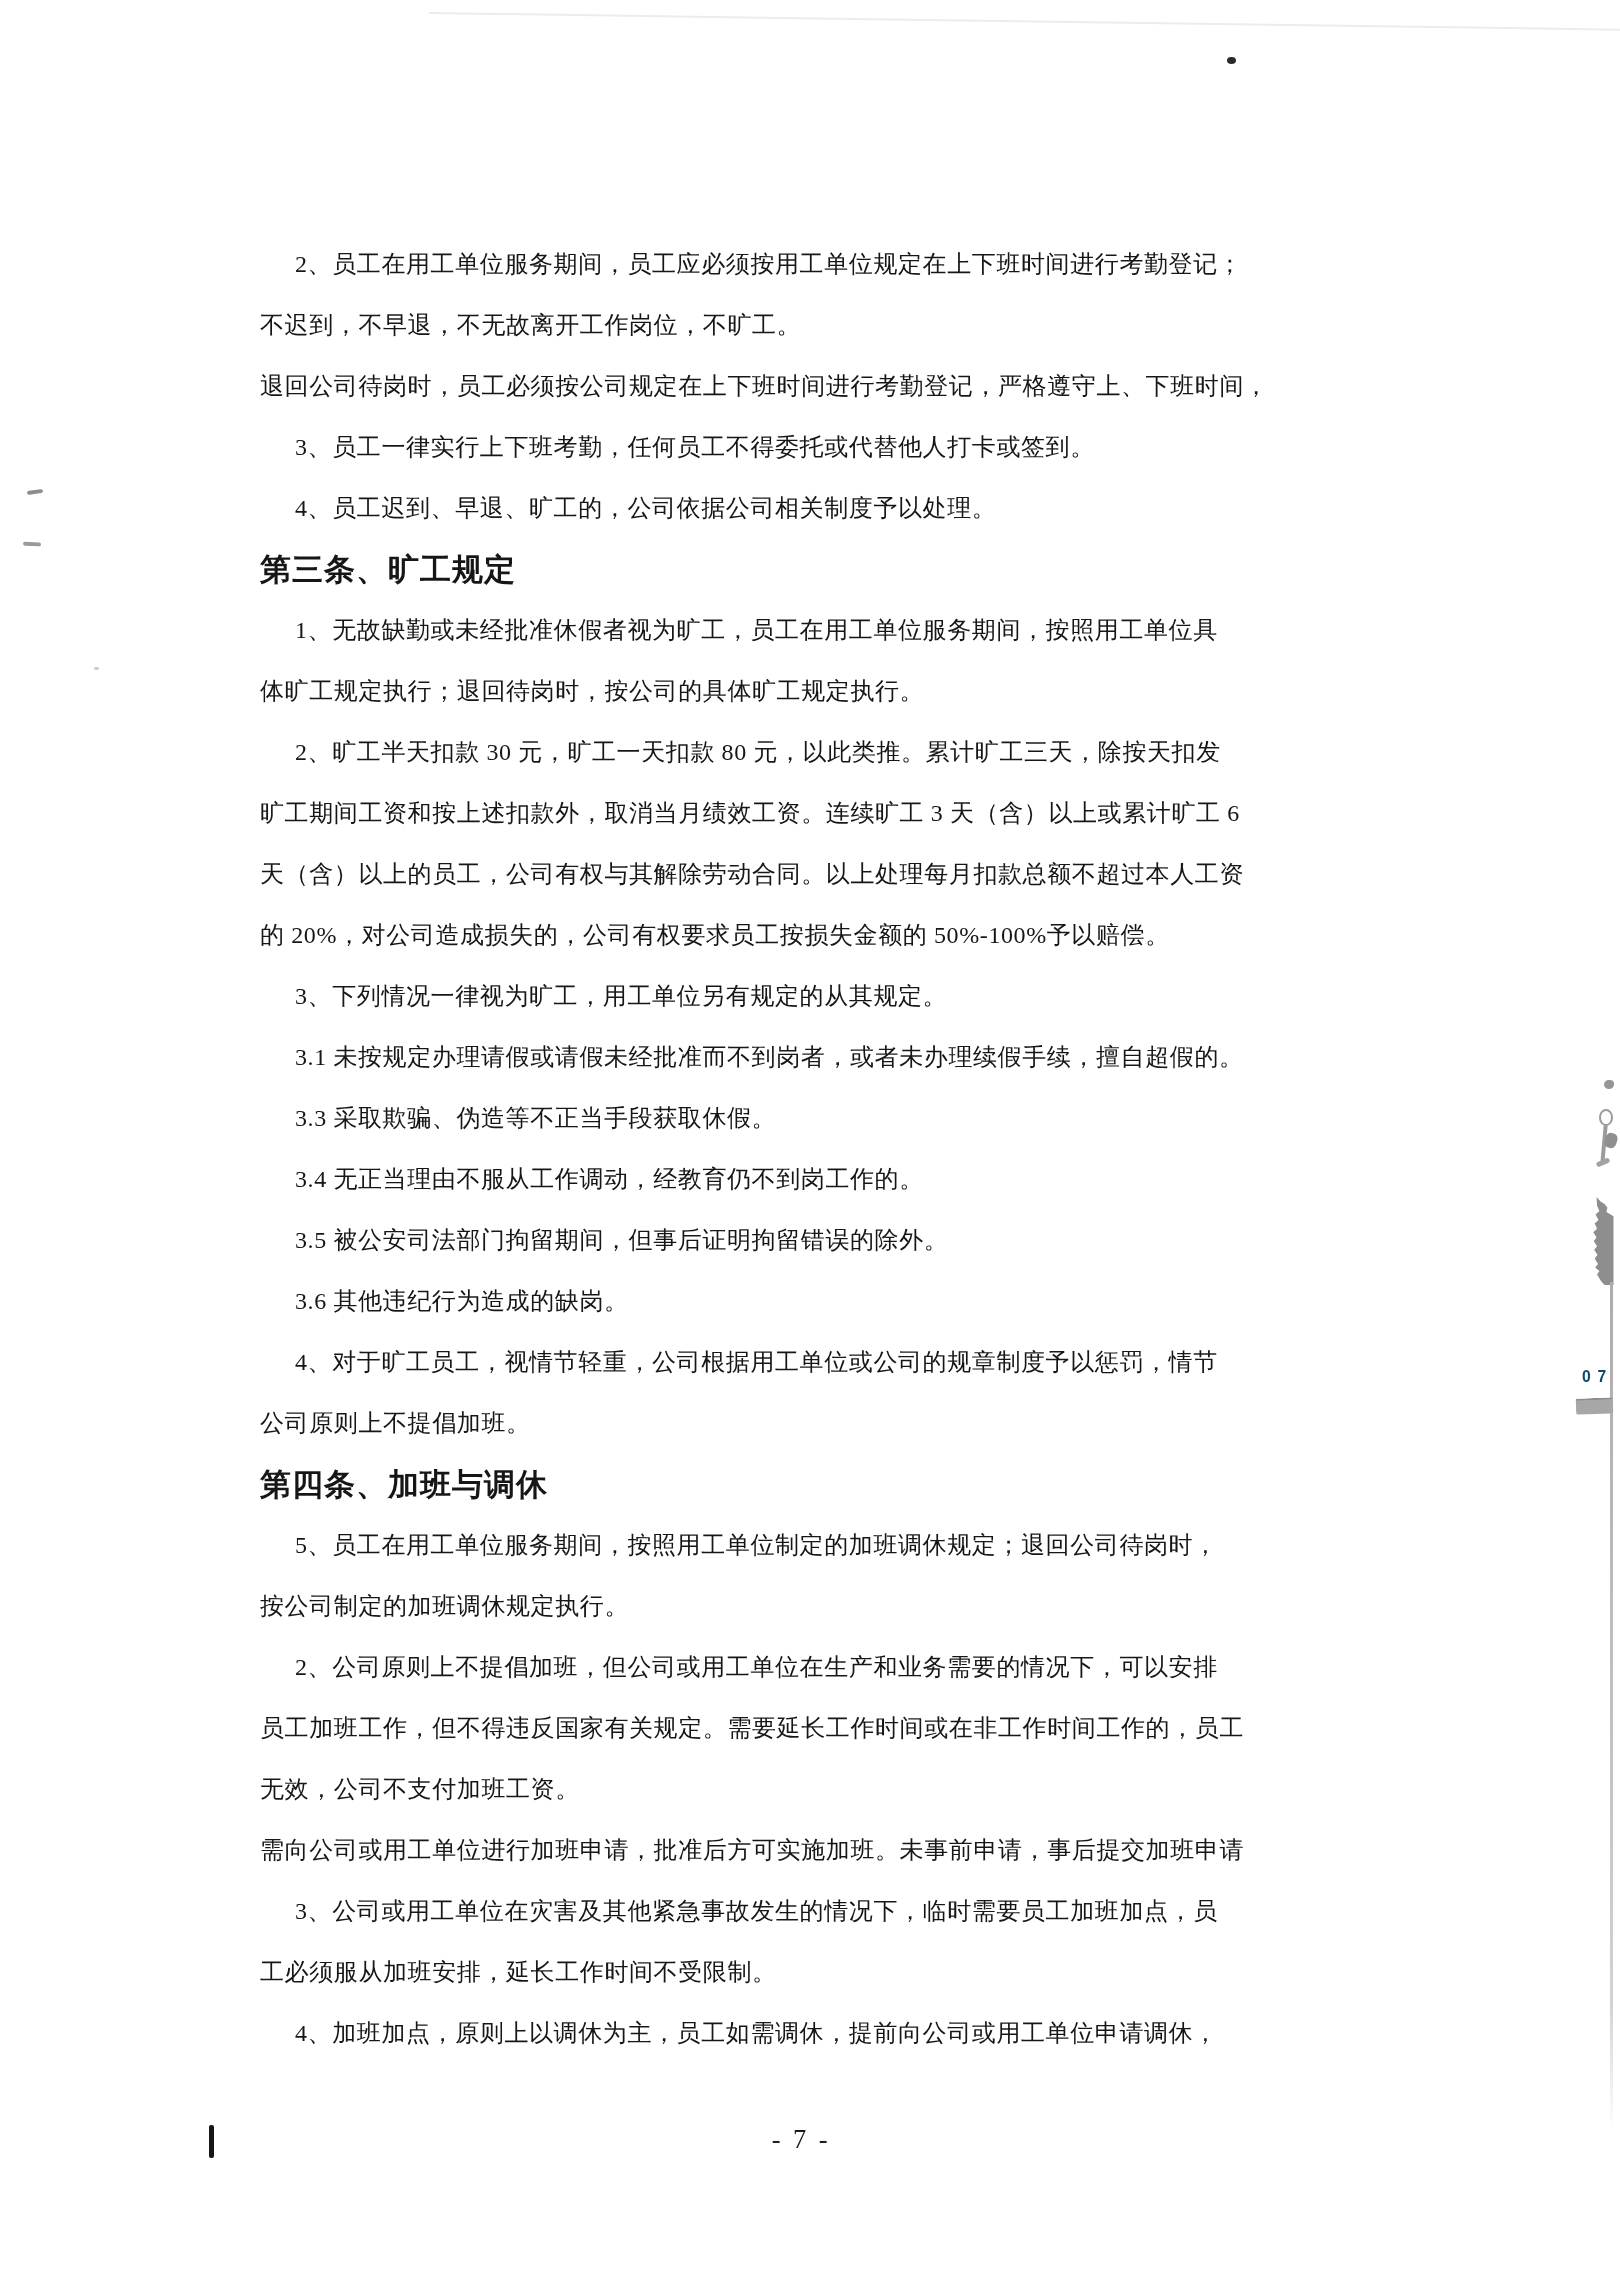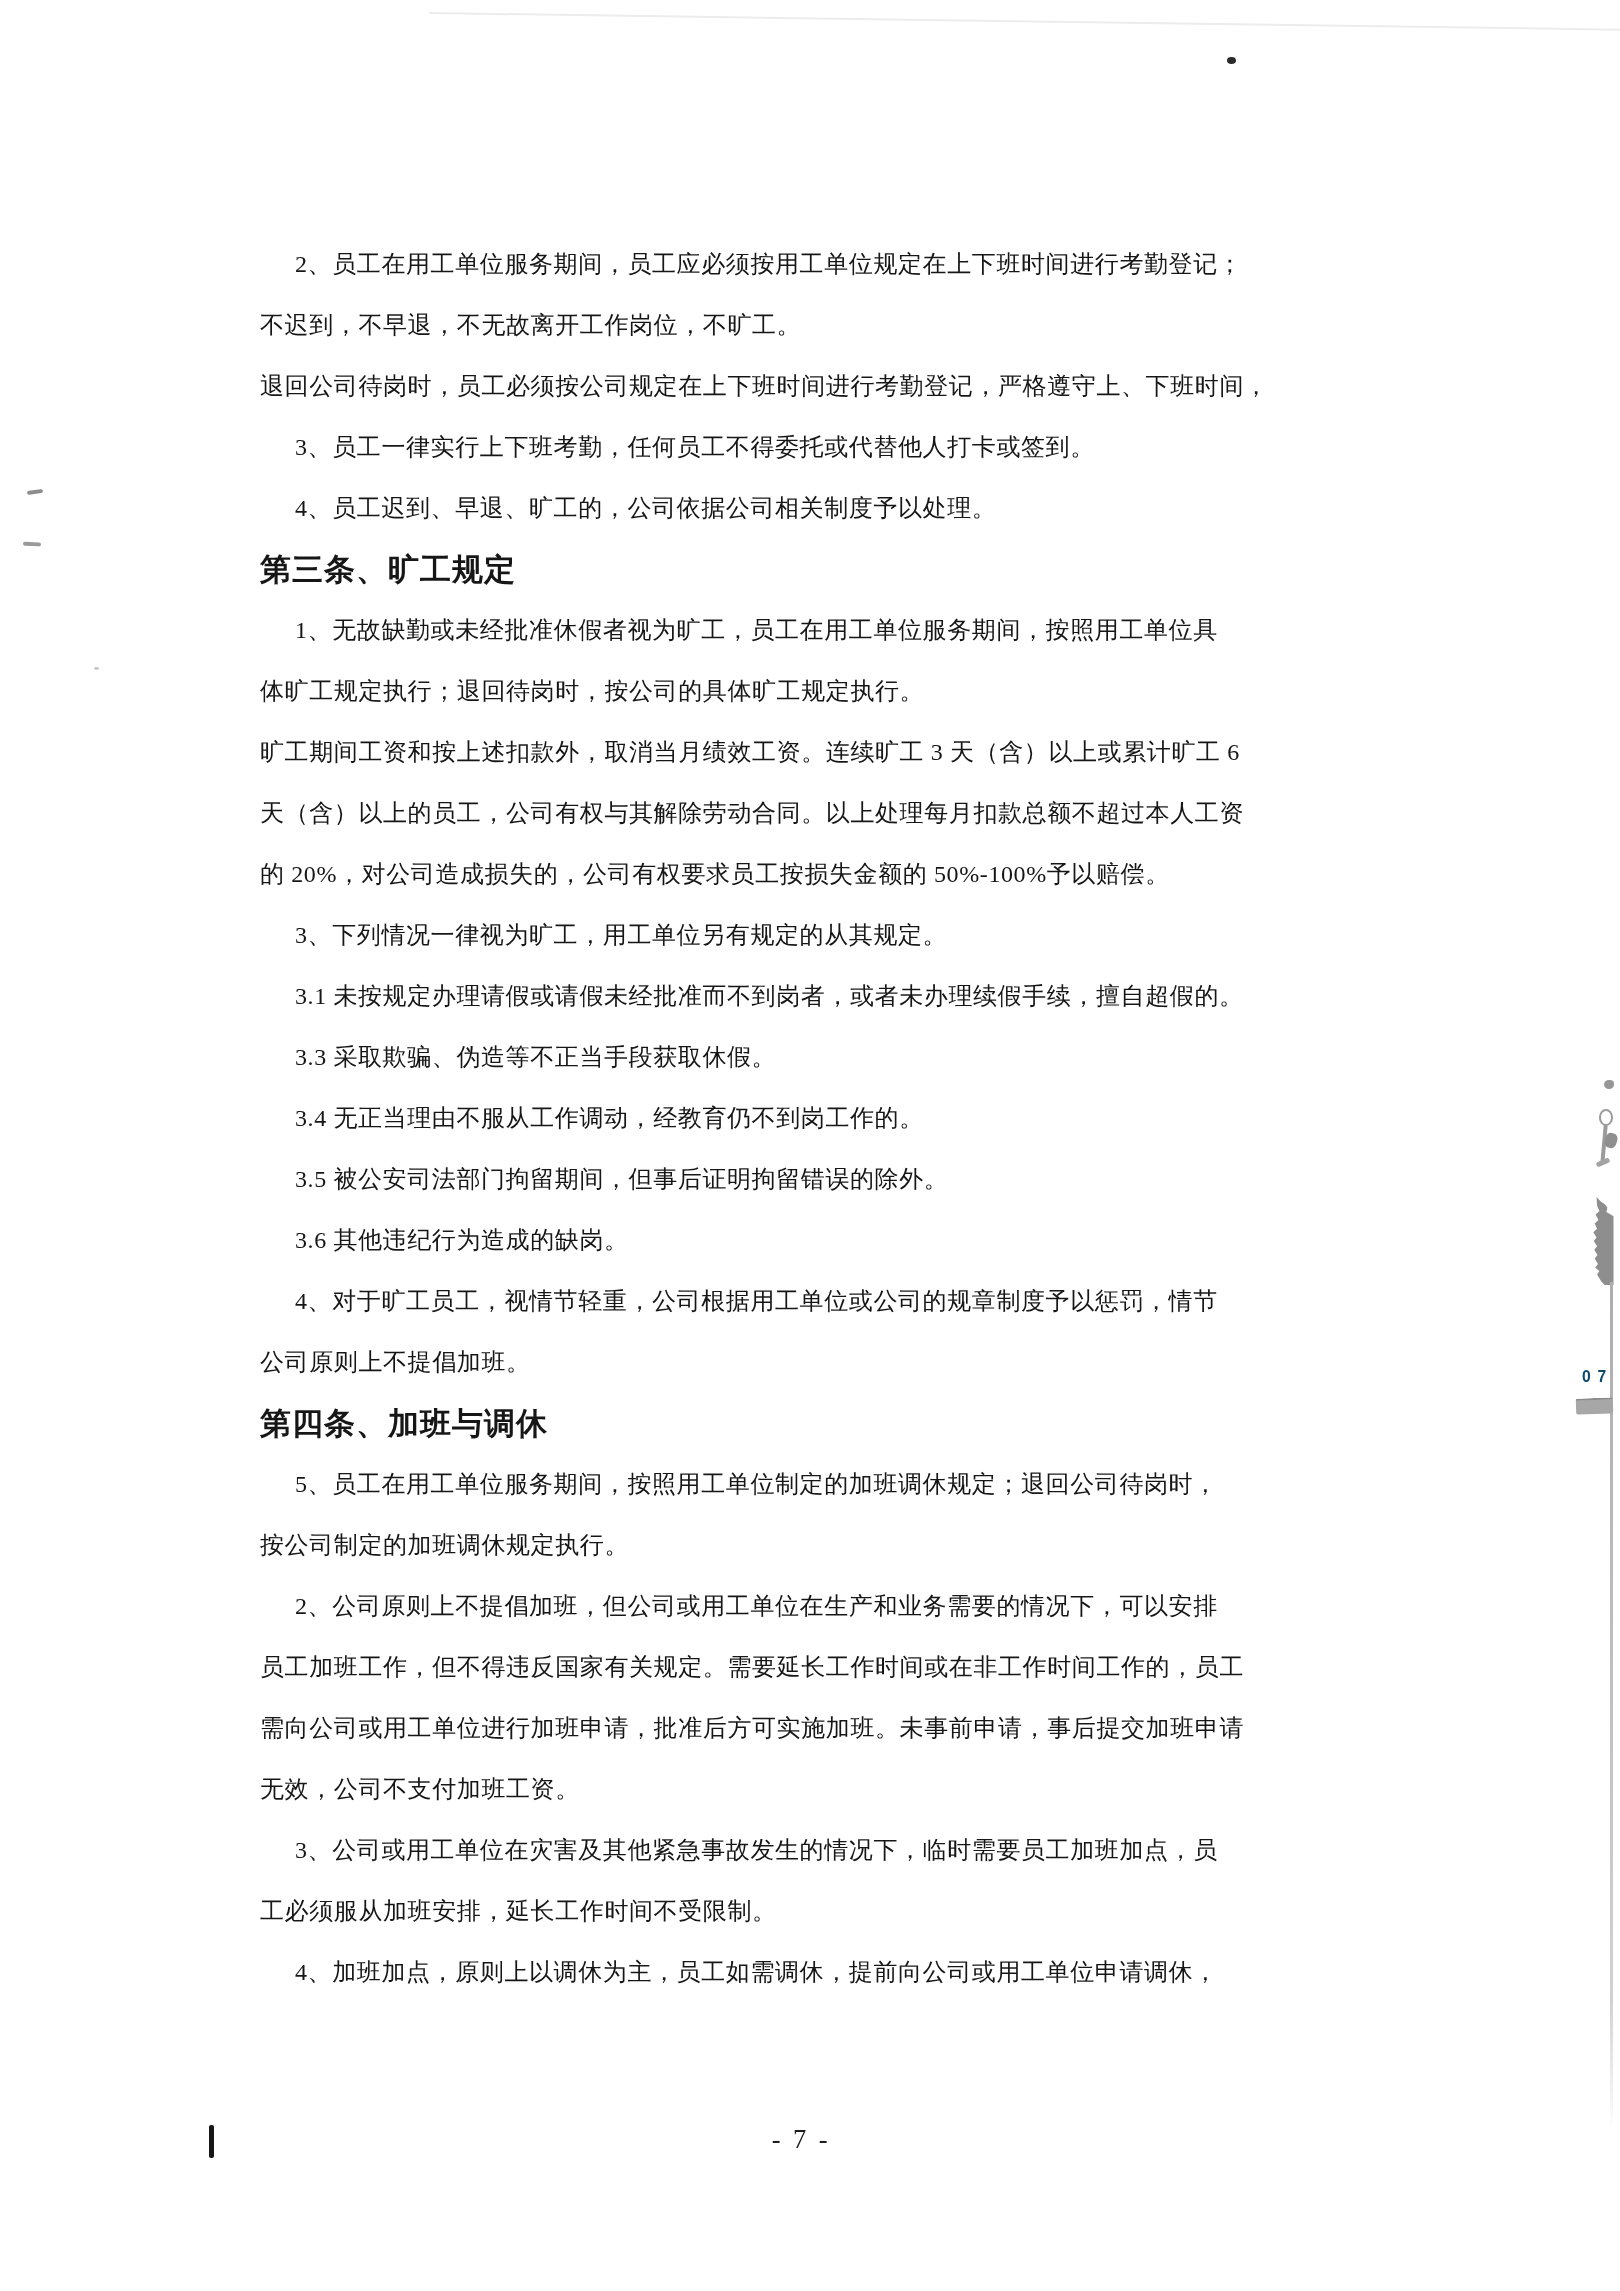--- a/index.html
+++ b/index.html
@@ -76,38 +76,39 @@
 
   <div class="textblock" id="textblock">
       <div class="line p-num">2、员工在用工单位服务期间，员工应必须按用工单位规定在上下班时间进行考勤登记；</div>
       <div class="line p">不迟到，不早退，不无故离开工作岗位，不旷工。</div>
       <div class="line p">退回公司待岗时，员工必须按公司规定在上下班时间进行考勤登记，严格遵守上、下班时间，</div>
       <div class="line p-num">3、员工一律实行上下班考勤，任何员工不得委托或代替他人打卡或签到。</div>
       <div class="line p-num">4、员工迟到、早退、旷工的，公司依据公司相关制度予以处理。</div>
       <div class="line h">第三条、旷工规定</div>
       <div class="line p-num">1、无故缺勤或未经批准休假者视为旷工，员工在用工单位服务期间，按照用工单位具</div>
       <div class="line p">体旷工规定执行；退回待岗时，按公司的具体旷工规定执行。</div>
+      <div class="line p-num">2、旷工半天扣款 30 元，旷工一天扣款 80 元，以此类推。累计旷工三天，除按天扣发</div>
       <div class="line p">旷工期间工资和按上述扣款外，取消当月绩效工资。连续旷工 3 天（含）以上或累计旷工 6</div>
       <div class="line p">天（含）以上的员工，公司有权与其解除劳动合同。以上处理每月扣款总额不超过本人工资</div>
       <div class="line p">的 20%，对公司造成损失的，公司有权要求员工按损失金额的 50%-100%予以赔偿。</div>
       <div class="line p-num">3、下列情况一律视为旷工，用工单位另有规定的从其规定。</div>
       <div class="line p-num">3.1 未按规定办理请假或请假未经批准而不到岗者，或者未办理续假手续，擅自超假的。</div>
       <div class="line p-num">3.3 采取欺骗、伪造等不正当手段获取休假。</div>
       <div class="line p-num">3.4 无正当理由不服从工作调动，经教育仍不到岗工作的。</div>
       <div class="line p-num">3.5 被公安司法部门拘留期间，但事后证明拘留错误的除外。</div>
       <div class="line p-num">3.6 其他违纪行为造成的缺岗。</div>
       <div class="line p-num">4、对于旷工员工，视情节轻重，公司根据用工单位或公司的规章制度予以惩罚，情节</div>
       <div class="line p">公司原则上不提倡加班。</div>
       <div class="line h">第四条、加班与调休</div>
       <div class="line p-num">5、员工在用工单位服务期间，按照用工单位制定的加班调休规定；退回公司待岗时，</div>
       <div class="line p">按公司制定的加班调休规定执行。</div>
       <div class="line p-num">2、公司原则上不提倡加班，但公司或用工单位在生产和业务需要的情况下，可以安排</div>
       <div class="line p">员工加班工作，但不得违反国家有关规定。需要延长工作时间或在非工作时间工作的，员工</div>
+      <div class="line p">无效，公司不支付加班工资。</div>
       <div class="line p">需向公司或用工单位进行加班申请，批准后方可实施加班。未事前申请，事后提交加班申请</div>
-      <div class="line p">无效，公司不支付加班工资。</div>
       <div class="line p-num">3、公司或用工单位在灾害及其他紧急事故发生的情况下，临时需要员工加班加点，员</div>
       <div class="line p">工必须服从加班安排，延长工作时间不受限制。</div>
       <div class="line p-num">4、加班加点，原则上以调休为主，员工如需调休，提前向公司或用工单位申请调休，</div>
     </div>
 
   <div class="pageno">- 7 -</div>
 </div>
 
 
 </body></html>

